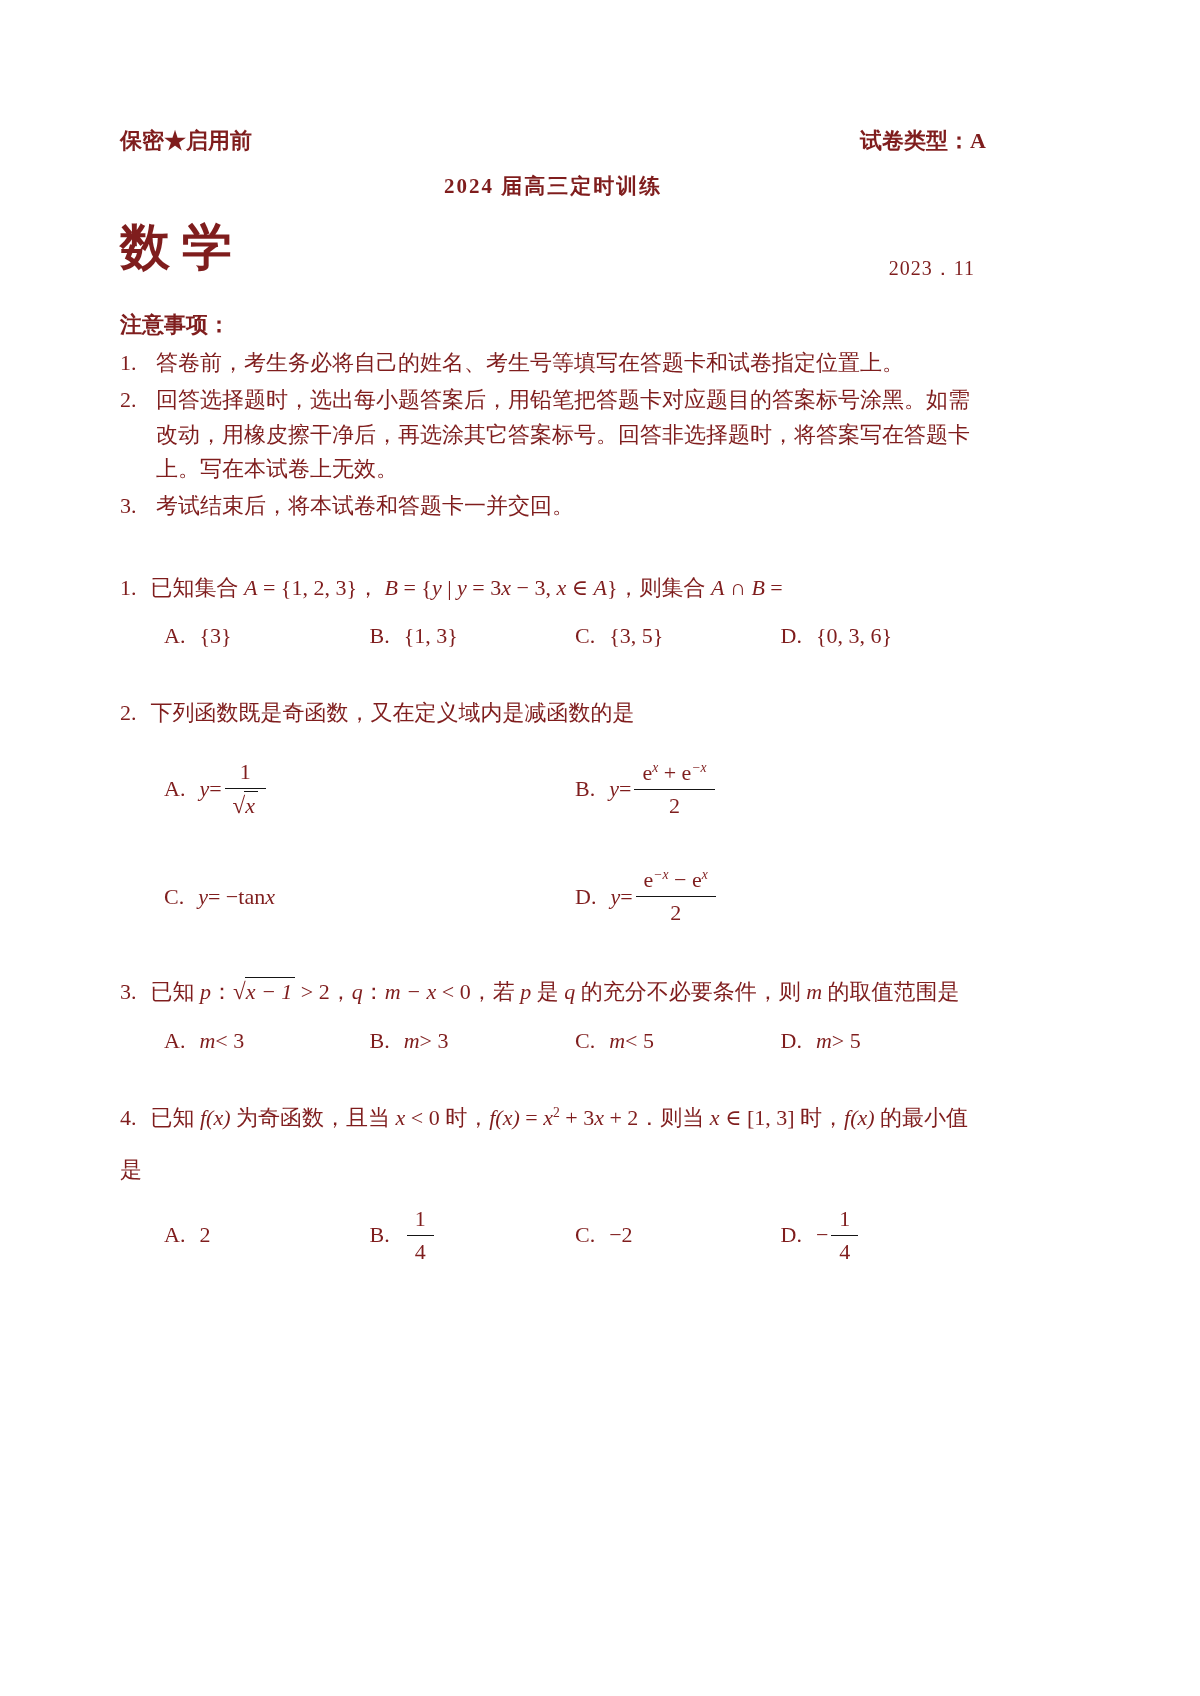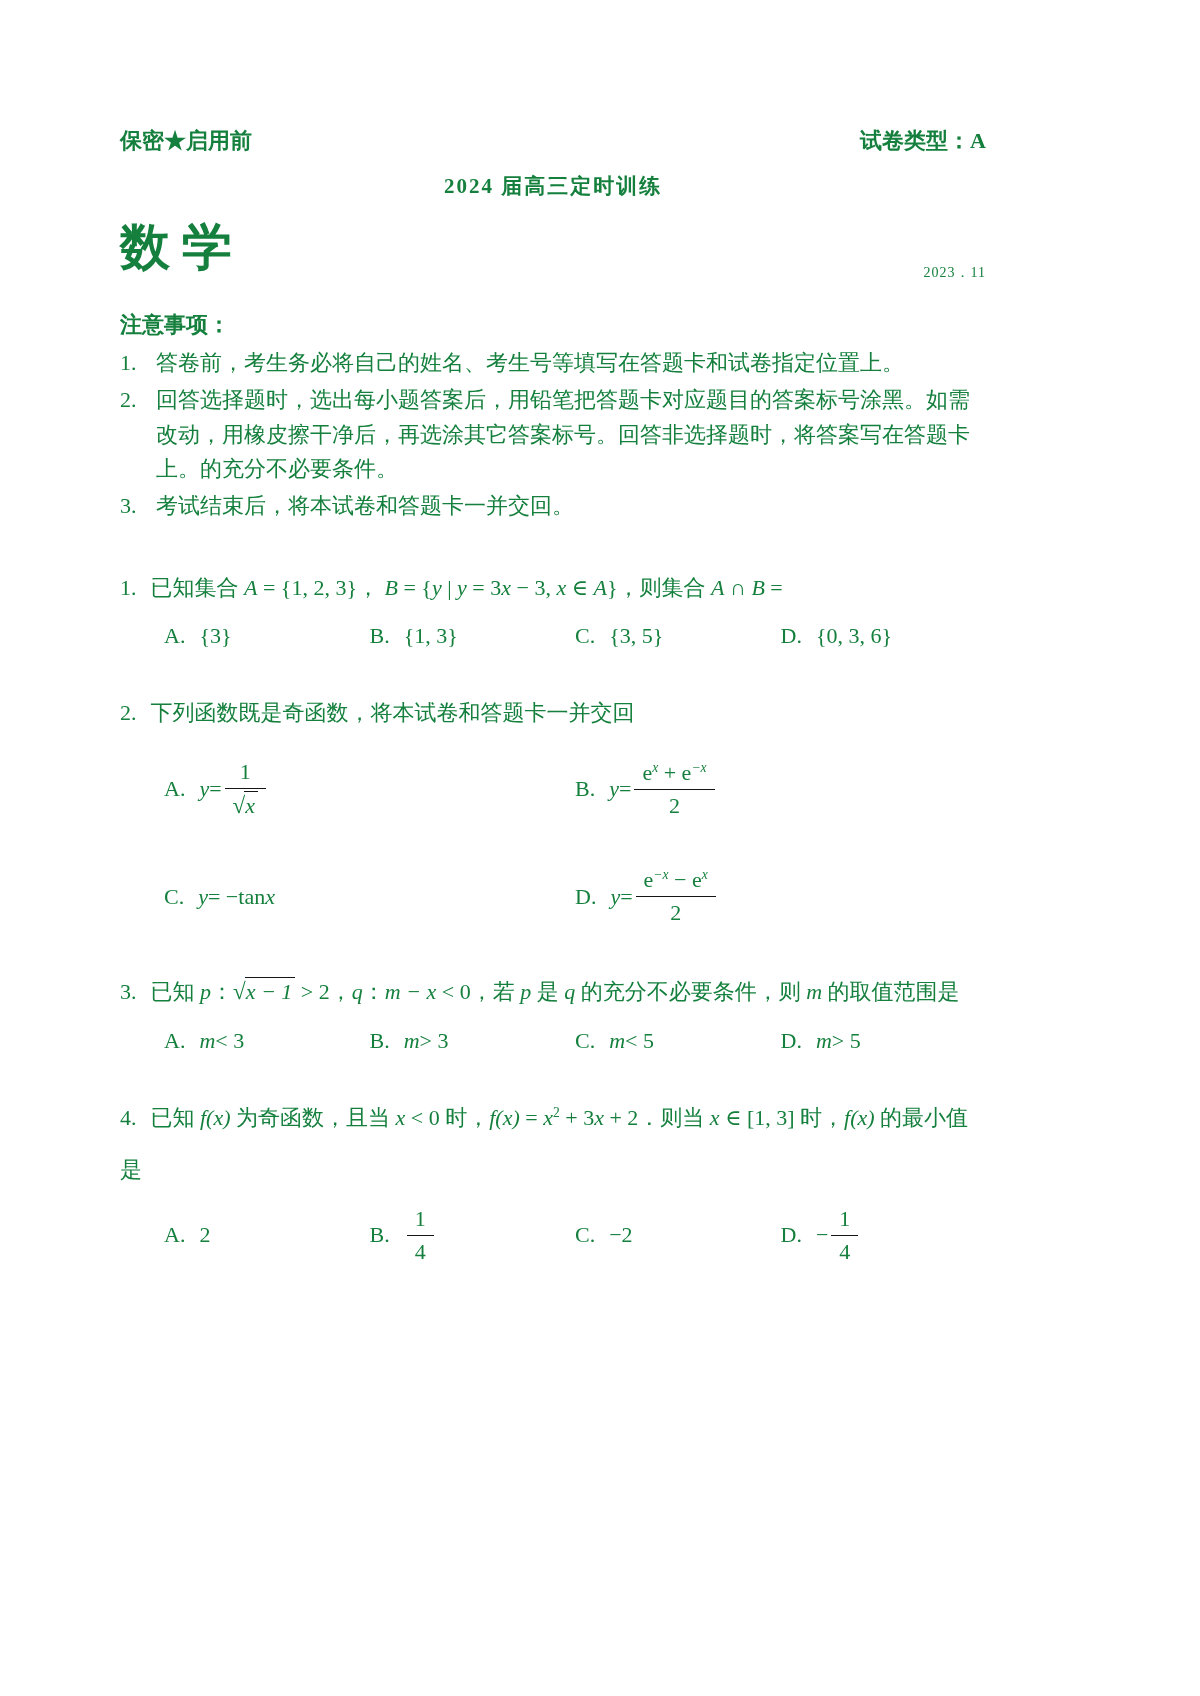--- a/index.html
+++ b/index.html
@@ -1,26 +1,26 @@
 <!DOCTYPE html>
 <html><head>
 <meta charset="utf-8">
 <style>
   * { margin:0; padding:0; box-sizing:border-box; }
   html,body { background:#ffffff; }
   .page {
     position:relative; width:1200px; height:1696px; margin:0 auto; background:#ffffff;
-    color:#15803d; font-family:"Liberation Serif","DejaVu Serif",serif; font-size:22px;
+    color:#7f1d1d; font-family:"Liberation Serif","DejaVu Serif",serif; font-size:22px;
     padding:126px 214px 4px 120px; overflow:hidden;
   }
   .topline { display:flex; justify-content:space-between; font-weight:bold; }
   .session { margin-top:16px; text-align:center; font-size:21px; font-weight:bold; letter-spacing:2px; }
   .title-row { position:relative; margin-top:14px; height:74px; }
   .subject { font-size:50px; font-weight:bold; letter-spacing:12px; }
-  .date { position:absolute; right:0; bottom:6px; font-size:14px; letter-spacing:1px; }
+  .date { position:absolute; right:11px; bottom:6px; font-size:20px; letter-spacing:1px; }
   .notice { margin-top:22px; }
   .notice-head { font-weight:bold; margin-bottom:6px; }
   .notice-item { display:flex; line-height:1.58; margin-top:2px; }
   .nnum { width:36px; flex:none; }
   .ntext { flex:1; }
   .sec-title { margin-top:46px; font-weight:bold; line-height:2.05; }
   .em-dots {
     text-emphasis: filled dot; -webkit-text-emphasis: filled dot;
     text-emphasis-position: under right; -webkit-text-emphasis-position: under right;
   }
@@ -61,21 +61,21 @@
   </div>
 
   <section class="notice">
     <div class="notice-head">注意事项：</div>
     <div class="notice-item">
       <span class="nnum">1.</span>
       <span class="ntext">答卷前，考生务必将自己的姓名、考生号等填写在答题卡和试卷指定位置上。</span>
     </div>
     <div class="notice-item">
       <span class="nnum">2.</span>
-      <span class="ntext">回答选择题时，选出每小题答案后，用铅笔把答题卡对应题目的答案标号涂黑。如需改动，用橡皮擦干净后，再选涂其它答案标号。回答非选择题时，将答案写在答题卡上。的充分不必要条件。</span>
+      <span class="ntext">回答选择题时，选出每小题答案后，用铅笔把答题卡对应题目的答案标号涂黑。如需改动，用橡皮擦干净后，再选涂其它答案标号。回答非选择题时，将答案写在答题卡上。写在本试卷上无效。</span>
     </div>
     <div class="notice-item">
       <span class="nnum">3.</span>
       <span class="ntext">考试结束后，将本试卷和答题卡一并交回。</span>
     </div>
   </section>
 
 
   <section class="question">
     <p class="stem">
@@ -96,21 +96,21 @@
         </span>
       <span class="opt">
           <span class="olabel">D.</span>
           <span class="mn">{0, 3, 6}</span>
         </span>
     </div>
   </section>
 
   <section class="question">
     <p class="stem">
-      <span class="qnum">2.</span><span class="cn">下列函数既是奇函数，将本试卷和答题卡一并交回</span>
+      <span class="qnum">2.</span><span class="cn">下列函数既是奇函数，又在定义域内是减函数的是</span>
     </p>
     <div class="opts opts2">
       <span class="opt">
         <span class="olabel">A.</span>
         <span class="mi">y</span>
           <span class="mn"> = </span>
         <span class="frac">
           <span class="num mn">1</span>
           <span class="den"><span class="rad">√</span><span class="sqrt-arg mi">x</span></span>
         </span>

